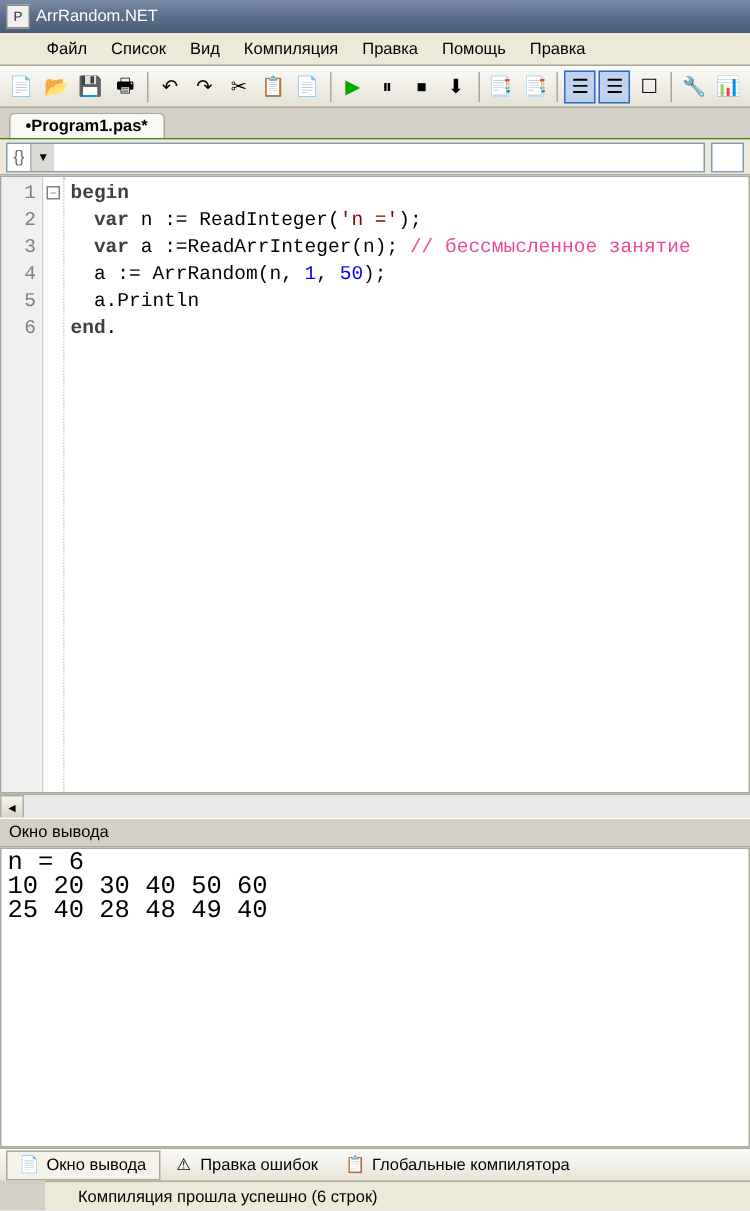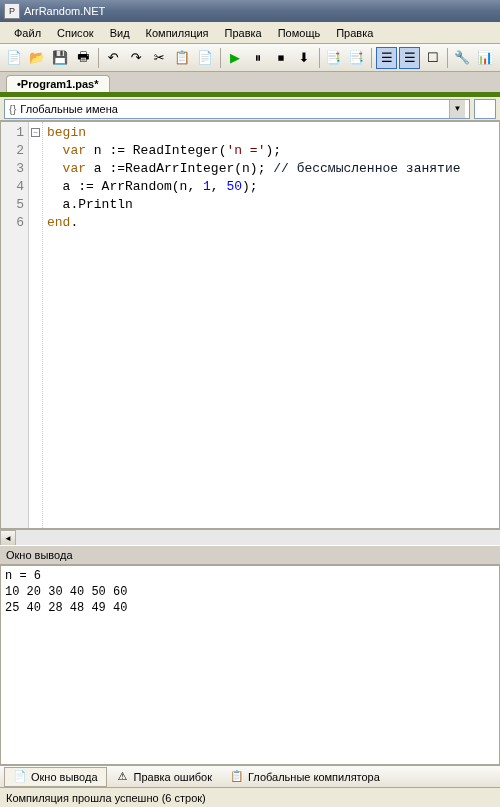--- a/index.html
+++ b/index.html
@@ -31,21 +31,21 @@
   align-items: center;
   justify-content: center;
   font-size: 9px;
   color: #333;
 }
 .menubar {
   height: 22px;
   background: #ece9d8;
   display: flex;
   align-items: center;
-  padding: 0 6px;
+  padding: 0 23px;
   border-bottom: 1px solid #aca899;
 }
 .menu-item {
   padding: 3px 8px;
   cursor: pointer;
 }
 .toolbar {
   height: 28px;
   background: linear-gradient(to bottom, #fafaf7, #e5e2d6);
   border-bottom: 1px solid #aca899;
@@ -62,21 +62,21 @@
   justify-content: center;
   border: 1px solid transparent;
   cursor: pointer;
   font-size: 13px;
 }
 .tb-sep { width: 1px; height: 20px; background: #aca899; margin: 0 2px; }
 .tb-btn.active { background: #c1d2ee; border: 1px solid #316ac5; }
 .tab-area {
   background: #d4d0c8;
   padding: 3px 6px 0 6px;
-  border-bottom: 5px solid #4d7c0f;
+  border-bottom: 1px solid #4d7c0f;
 }
 .tab {
   display: inline-block;
   background: #fafaf5;
   border: 1px solid #aca899;
   border-bottom: none;
   padding: 2px 10px;
   border-radius: 4px 4px 0 0;
   font-weight: bold;
   font-size: 11px;
@@ -152,24 +152,24 @@
 }
 .code {
   flex: 1;
   padding: 2px 4px;
   font-family: 'Courier New', monospace;
   font-size: 13px;
   line-height: 18px;
   white-space: pre;
   color: #000;
 }
-.kw { color: #a16207; font-weight: normal; }
+.kw { color: #404040; font-weight: bold; }
 .str { color: #800000; }
 .num { color: #0000ff; }
-.comment { color: #0f172a; }
+.comment { color: #ec4899; }
 .hscroll {
   height: 16px;
   background: #e8e8e8;
   border-top: 1px solid #aca899;
   display: flex;
 }
 .hscroll-btn {
   width: 16px;
   height: 16px;
   background: linear-gradient(#f5f5f0,#d8d4c8);
@@ -185,21 +185,21 @@
   border-top: 1px solid #fff;
   border-bottom: 1px solid #aca899;
   font-size: 11px;
 }
 .output-area {
   height: 200px;
   background: white;
   border: 1px solid #aca899;
   padding: 2px 4px;
   font-family: 'Courier New', monospace;
-  font-size: 12px;
+  font-size: 17px;
   line-height: 16px;
   white-space: pre;
 }
 .bottom-tabs {
   height: 22px;
   background: linear-gradient(to bottom,#fafaf7,#e8e4d8);
   border-top: 1px solid #aca899;
   display: flex;
   align-items: center;
   padding: 0 4px;
@@ -213,22 +213,23 @@
   border: 1px solid transparent;
 }
 .btab.active { background: #f5f3e9; border: 1px solid #aca899; }
 .btab-icon { width: 14px; height: 14px; display:flex; align-items:center; justify-content:center; font-size:11px; }
 .statusbar {
   height: 20px;
   background: #ece9d8;
   border-top: 1px solid #aca899;
   display: flex;
   align-items: center;
-  padding: 0 6px;
+  padding: 0 22px;
   font-size: 11px;
+  margin-left: 30px;
 }
 </style>
 </head>
 <body>
 
 <div class="titlebar">
   <div class="titlebar-icon">P</div>
   <span>ArrRandom.NET</span>
 </div>
 
@@ -270,21 +271,20 @@
     <div class="tb-btn">📊</div>
   </div>
 
 <div class="tab-area">
   <div class="tab">•Program1.pas*</div>
 </div>
 
 <div class="scope-bar">
   <div class="scope-dropdown">
     <span style="color:#666;margin-right:4px">{}</span>
-    <span style="flex:1">Глобальные имена</span>
     <div class="scope-dropdown-arrow">▼</div>
   </div>
   <div class="search-box"></div>
 </div>
 
 <div class="editor-wrap">
   <div class="gutter" id="gutter">
       <div>1</div>
       <div>2</div>
       <div>3</div>

